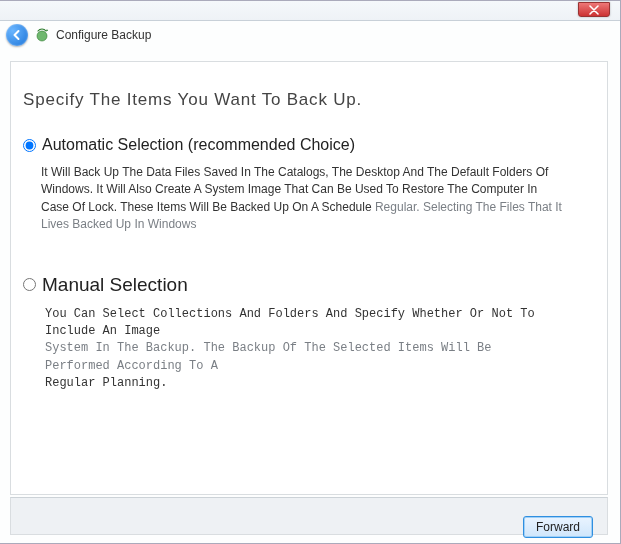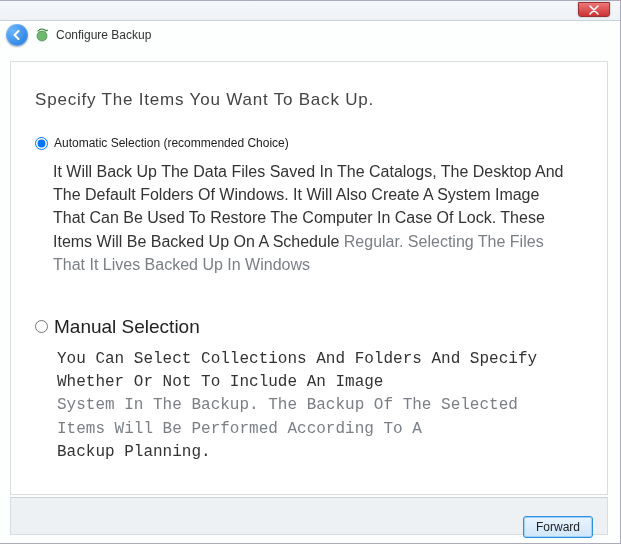--- a/index.html
+++ b/index.html
@@ -10,29 +10,29 @@
     .titlebar { height: 20px; background: linear-gradient(#f5f8fb,#eef2f6); position: relative; border-bottom: 1px solid #c8d0d8; }
     .close-btn { position: absolute; right: 10px; top: 1px; width: 32px; height: 15px; background: linear-gradient(#e77,#c33); border: 1px solid #933; border-radius: 0 0 3px 3px; display:flex; align-items:center; justify-content:center; cursor:pointer; box-shadow: 0 0 2px rgba(0,0,0,.3);}
     .close-btn svg { width: 10px; height: 10px; }
     
     .navbar { height: 28px; display:flex; align-items:center; padding: 0 6px; gap:6px; }
     .back-arrow { width:22px; height:22px; border-radius:50%; background: radial-gradient(circle at 30% 30%, #6bb6ff, #1a73d8); display:flex; align-items:center; justify-content:center; cursor:pointer; box-shadow: inset 0 0 2px rgba(255,255,255,.6), 0 1px 2px rgba(0,0,0,.3);}
     .back-arrow svg { width:12px; height:12px; }
     .app-icon { width:16px; height:16px; display:flex; align-items:center; justify-content:center; }
     .breadcrumb { font-size:12px; color:#333; }
     
-    .content { position:absolute; left:10px; right:12px; top:60px; bottom:48px; background:#fff; border:1px solid #d9dde0; padding: 28px 20px 20px 24px; overflow:hidden; }
+    .content { position:absolute; left:10px; right:12px; top:60px; bottom:48px; background:#fff; border:1px solid #d9dde0; padding: 28px 20px 20px 12px; overflow:hidden; }
     
     .heading { font-size:17px; color:#444; letter-spacing:0.8px; font-weight:400; margin-bottom: 26px; border-bottom: 0; }
     
     .option { margin-bottom: 40px; }
     .option-row { display:flex; align-items:center; gap:6px; margin-bottom:10px; }
     .option-row input[type=radio]{ width:13px; height:13px; cursor:pointer; }
-    .option-label { font-size:12px; color:#222; cursor:pointer; }
-    .option-desc { font-size:16px; line-height:1.45; color:#333; padding-left:18px; max-width:540px; }
+    .option-label { font-size:16px; color:#222; cursor:pointer; }
+    .option-desc { font-size:12px; line-height:1.45; color:#333; padding-left:18px; max-width:540px; }
     .option-desc .muted { color:#7a7f85; }
     
     .option.second .option-label { font-size:19px; }
     .option.second .option-desc { padding-left:22px;font-family:Liberation Mono, monospace; }
     
     .footer { position:absolute; left:10px; right:12px; bottom:8px; height:38px; background:#eef1f4; border:1px solid #d9dde0; border-top:1px solid #ccd2d7; display:flex; align-items:center; justify-content:flex-end; gap:10px; padding-right:14px; }
     .btn { min-width:68px; height:22px; font-size:12px; border:1px solid #8a9098; background:linear-gradient(#fdfdfd,#e6e9ec); border-radius:3px; cursor:pointer; padding: 0 12px; color:#222;margin-top:22px; }
     .btn.primary { border:1px solid #2f8fe0; background:linear-gradient(#eaf4ff,#cfe6fb); box-shadow: 0 0 0 1px #9fd0f7 inset; }
   </style>
 </head>
@@ -79,21 +79,21 @@
     </div>
 
     <div class="option second">
       <label class="option-row">
         <input type="radio" name="sel" style="">
         <span class="option-label">Manual Selection</span>
       </label>
       <div class="option-desc">
         <div>You Can Select Collections And Folders And Specify Whether Or Not To Include An Image</div>
         <div class="muted">System In The Backup. The Backup Of The Selected Items Will Be Performed According To A</div>
-        <div>Backup Planning.</div>
+        <div>Regular Planning.</div>
       </div>
     </div>
   </div>
 
   <div class="footer">
     <button class="btn primary">Forward</button>
   </div>
 
 </div>
 

